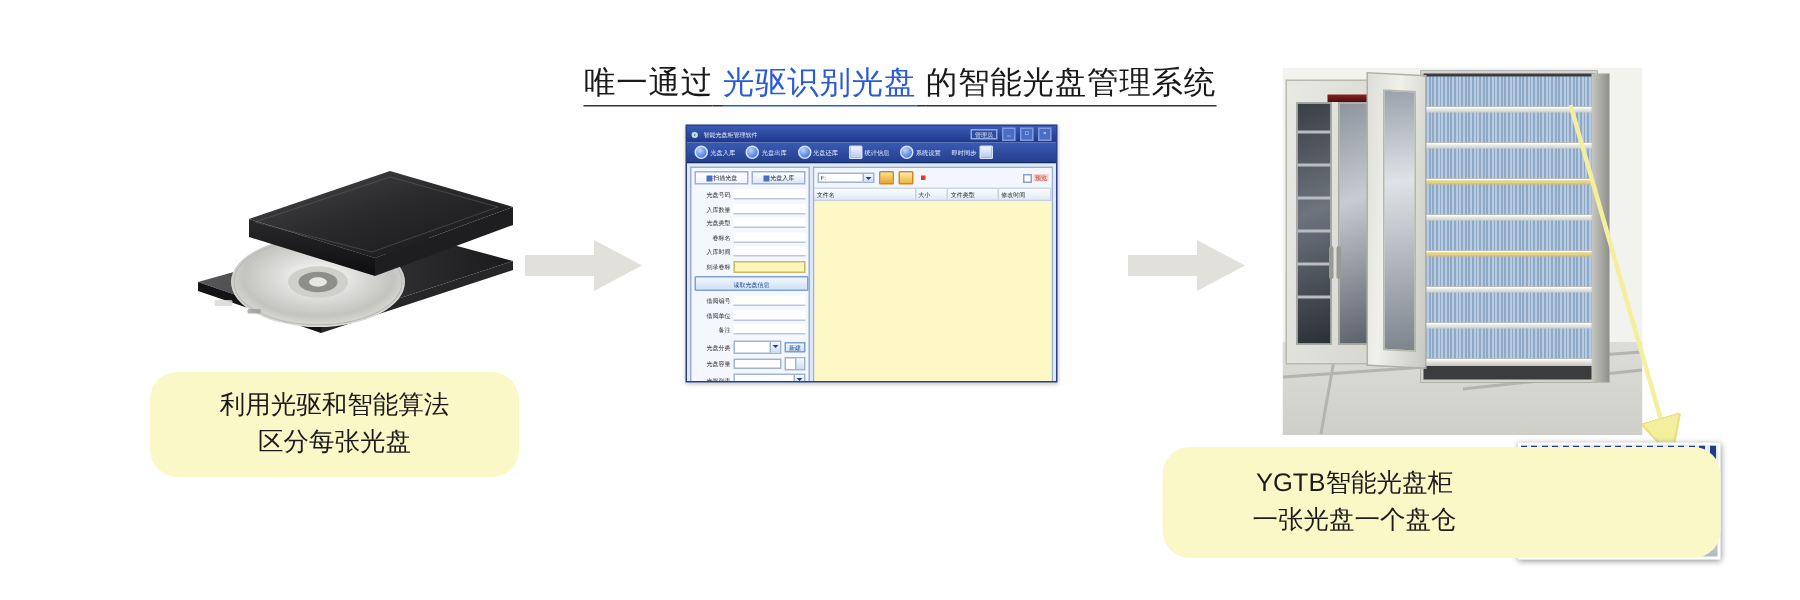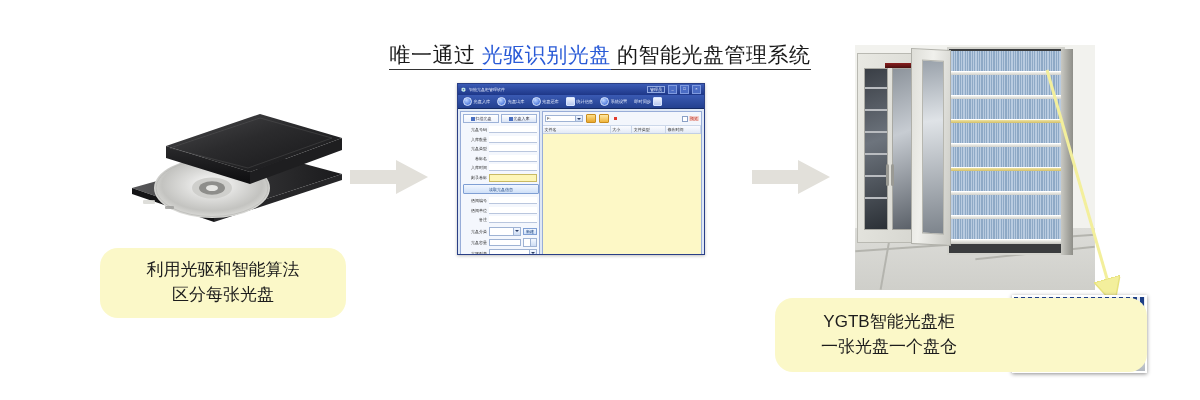--- a/index.html
+++ b/index.html
@@ -545,18 +545,18 @@
     <div class="led"></div>
     <div class="bluedot"></div>
   </div>
 
   <div class="caption" style="left:100px;top:248px;width:246px;height:70px;">
     <span class="lines">利用光驱和智能算法
 区分每张光盘</span>
   </div>
 
 
-  <div class="caption" style="left:775px;top:298px;width:372px;height:74px;justify-content:flex-start;padding-left:46px;">
+  <div class="caption" style="left:775px;top:298px;width:372px;height:74px;justify-content:flex-start;padding-left:60px;">
     <span class="lines">YGTB智能光盘柜
 一张光盘一个盘仓</span>
   </div>
 
 </div>
 
 </body></html>

